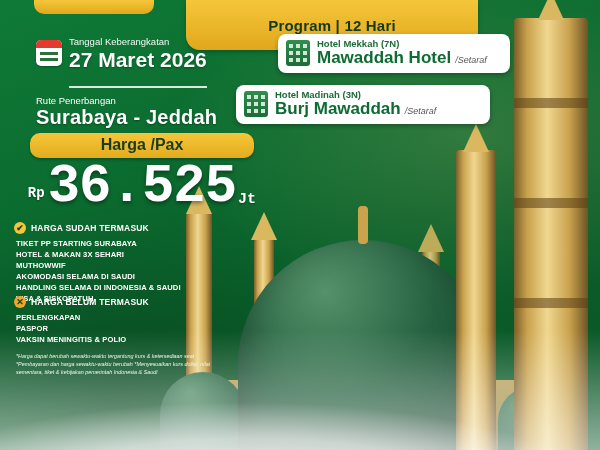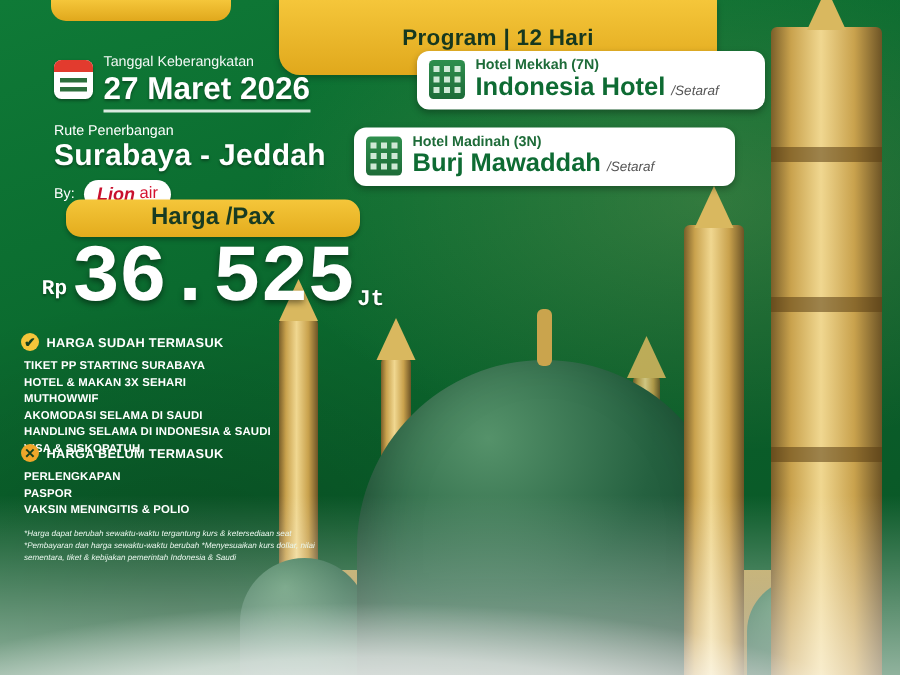--- a/index.html
+++ b/index.html
@@ -118,21 +118,21 @@
     content: ""; position: absolute; left: 4px; top: 12px;
     width: 18px; height: 3px; background: #2c6f3c;
     box-shadow: 0 6px 0 #2c6f3c;
   }
   .depart-label { font-size: 9.5px; opacity: .95; line-height: 12px; }
   .depart-date {
     font-size: 21px; font-weight: bold; color: #ffffff;
     text-shadow: 0 1px 2px rgba(0,0,0,.35);
     line-height: 24px;
     border-bottom: 2px solid rgba(255,255,255,.85);
-    display: inline-block; padding-bottom: 1px;
+    display: inline-block; padding-bottom: 14px;
   }
   .route-label { font-size: 9.5px; margin-top: 7px; }
   .route-value {
     font-size: 20px; font-weight: bold; letter-spacing: .2px;
     text-shadow: 0 1px 2px rgba(0,0,0,.35);
   }
   .by-row { display: flex; align-items: center; gap: 6px; margin-top: 4px; }
   .by-label { font-size: 9.5px; }
   .airline-pill {
     background: #ffffff; border-radius: 12px; padding: 2px 9px 3px;
@@ -169,21 +169,21 @@
   .hotel-top { font-size: 9.5px; color: #1d6b38; font-weight: bold; }
   .hotel-name-row { display: flex; align-items: baseline; gap: 4px; }
   .hotel-name { font-size: 17px; font-weight: bold; color: #0e6b33; }
   .hotel-star { font-size: 9px; color: #555; font-style: italic; }
 
   
   .price-block {
     position: absolute; top: 133px; left: 18px; width: 248px;
   }
   .price-title {
-    width: 196px; margin: 0 auto;
+    width: 224px; margin: 0 auto;
     background: linear-gradient(180deg, #f5c63a, #e3ac1d);
     border-radius: 10px;
     text-align: center; font-weight: bold; font-size: 16px; color: #183b22;
     padding: 3px 0 4px;
     box-shadow: 0 2px 3px rgba(0,0,0,.25);
   }
   .price-row {
     display: flex; align-items: flex-end; justify-content: center;
     margin-top: 2px;
     font-family: Liberation Mono, monospace;
@@ -272,21 +272,21 @@
         <span class="airline-sub">air</span>
       </div>
     </div>
   </div>
 
   <div class="hotel-card hotel-1">
     <div class="hotel-ico"></div>
     <div class="hotel-texts">
       <div class="hotel-top">Hotel Mekkah (7N)</div>
       <div class="hotel-name-row">
-        <span class="hotel-name">Indonesia Hotel</span>
+        <span class="hotel-name">Mawaddah Hotel</span>
         <span class="hotel-star">/Setaraf</span>
       </div>
     </div>
   </div>
 
   <div class="hotel-card hotel-2">
     <div class="hotel-ico"></div>
     <div class="hotel-texts">
       <div class="hotel-top">Hotel Madinah (3N)</div>
       <div class="hotel-name-row">

